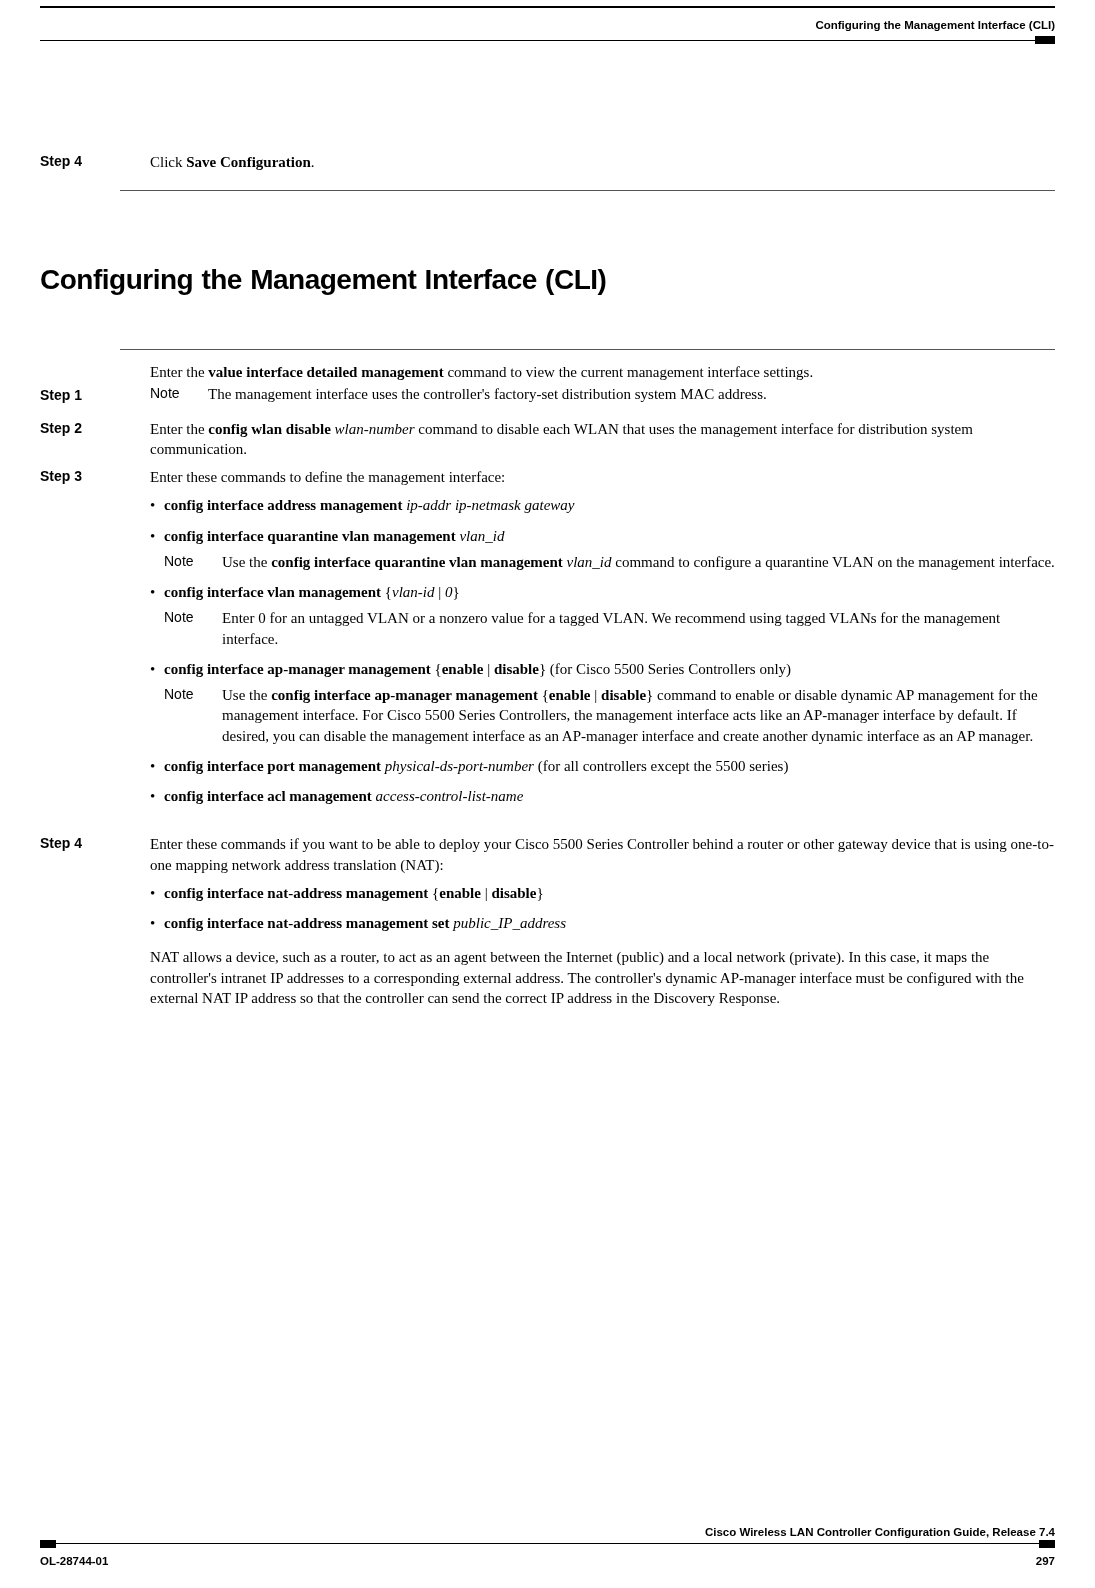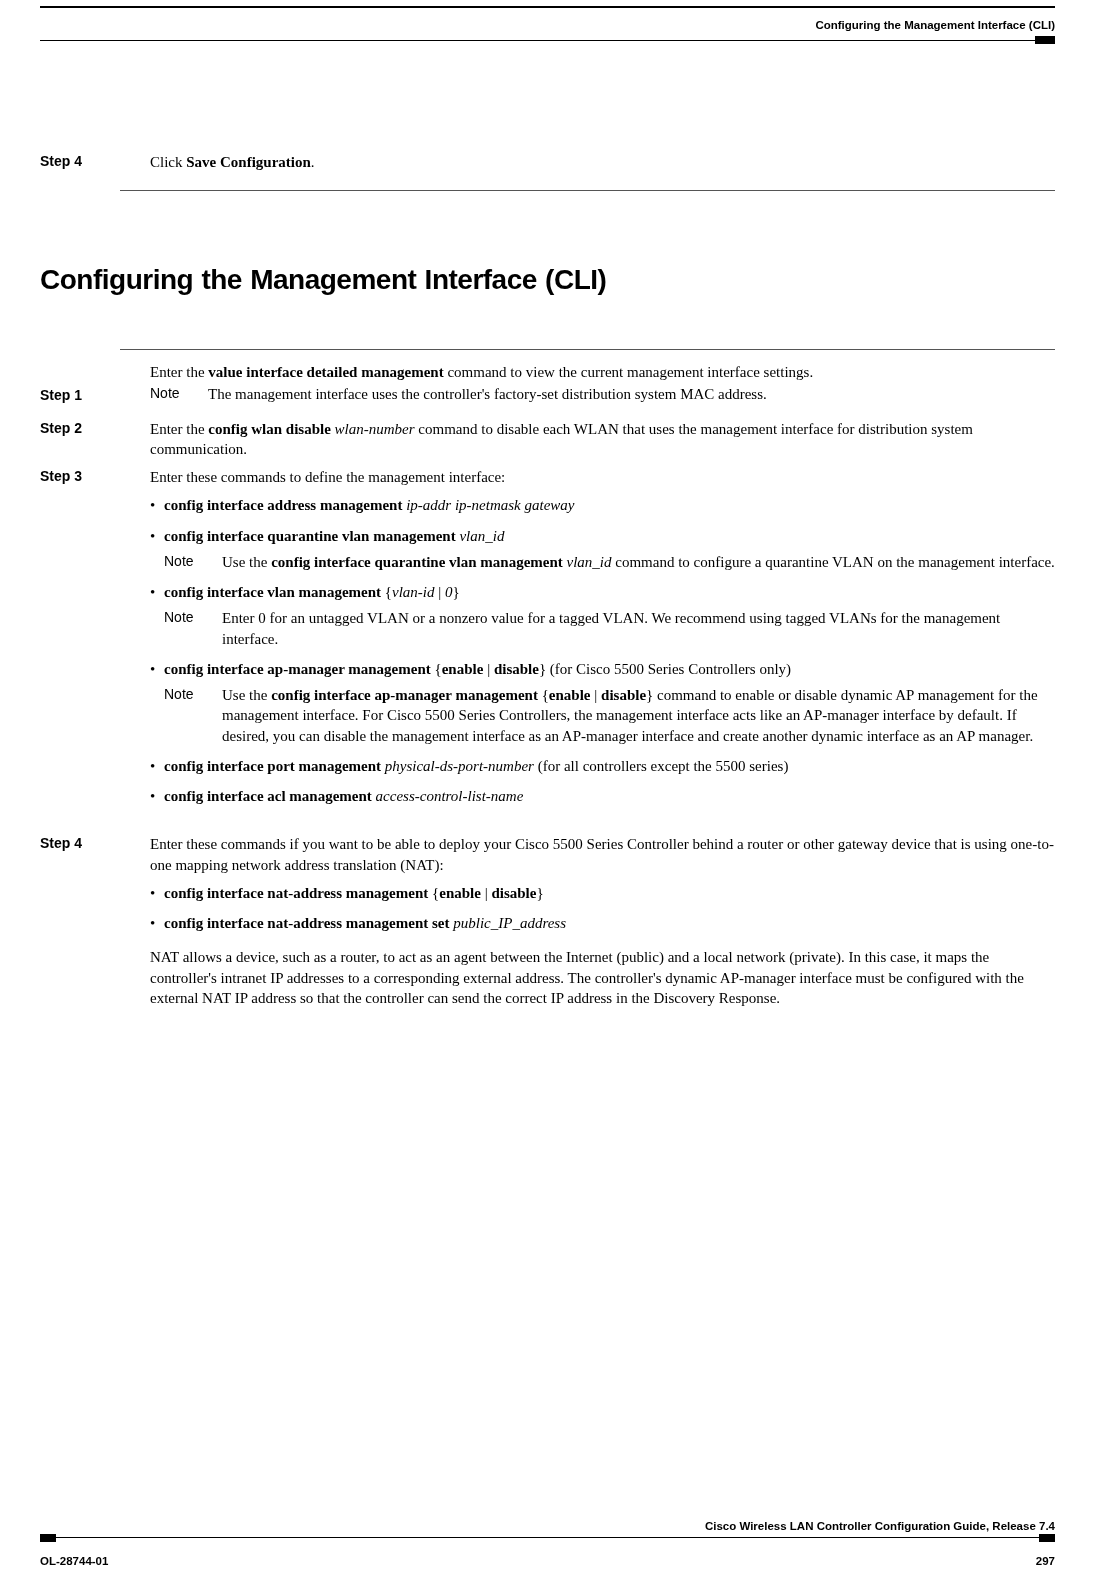--- a/index.html
+++ b/index.html
@@ -149,21 +149,21 @@
   }
   .footer-bar-right {
     position: absolute;
     right: 0; top: -4px;
     width: 16px; height: 8px;
     background: #000;
   }
   .footer-row {
     display: flex;
     justify-content: space-between;
-    margin-top: 8px;
+    margin-top: 2px;
   }
 </style>
 </head>
 <body>
 
 <div class="page">
 
   <div class="header-rule-top"></div>
   <div class="header-right">Configuring the Management Interface (CLI)</div>
   <div class="header-rule-top2"></div>

